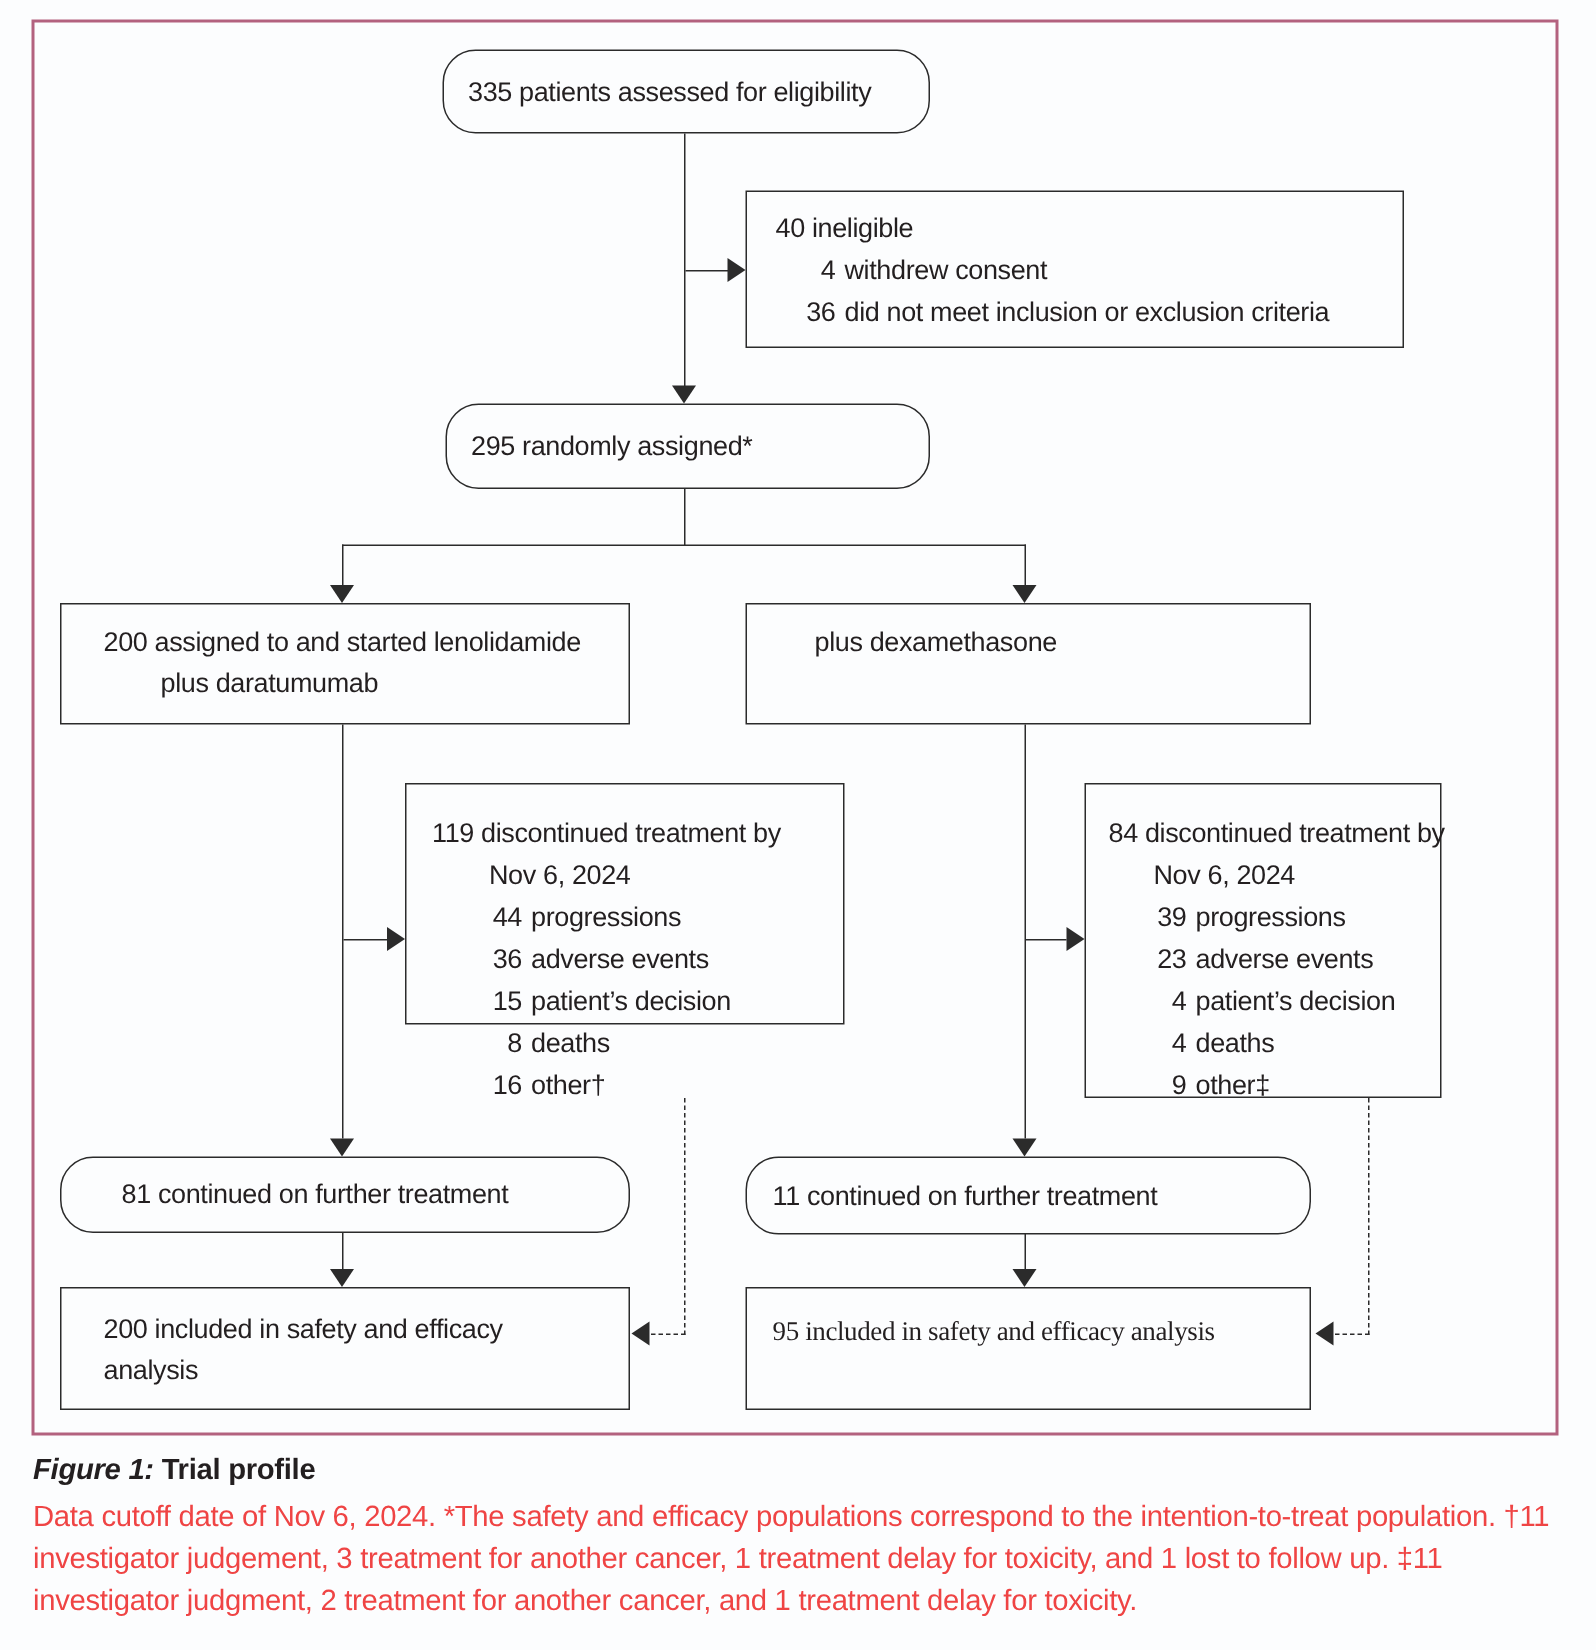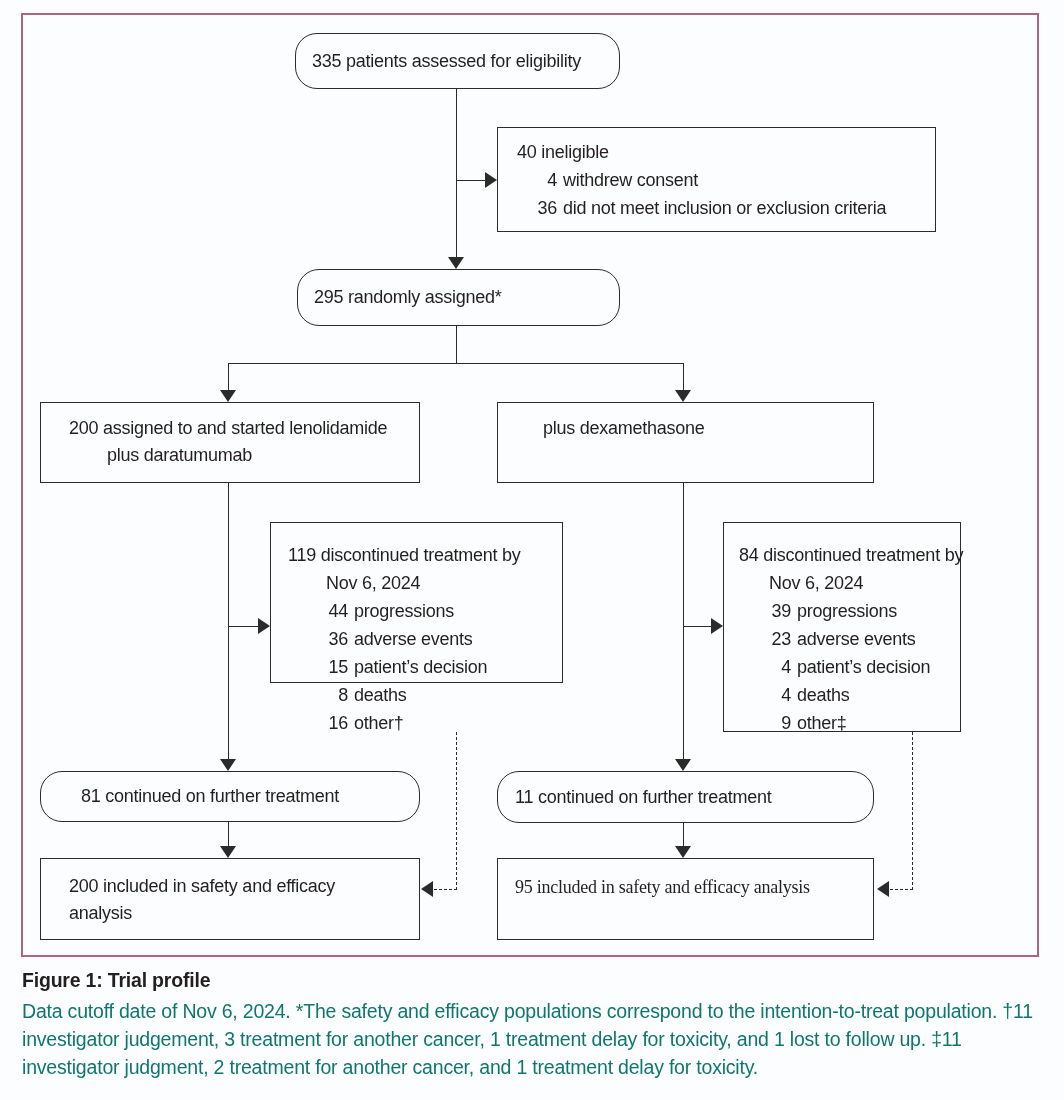--- a/index.html
+++ b/index.html
@@ -43,23 +43,23 @@
            border-top:12px solid #2b2b2b;}
   .ah-right{position:absolute;width:0;height:0;
             border-top:8px solid transparent;border-bottom:8px solid transparent;
             border-left:12px solid #2b2b2b;}
   .ah-left{position:absolute;width:0;height:0;
            border-top:8px solid transparent;border-bottom:8px solid transparent;
            border-right:12px solid #2b2b2b;}
   
   .fig-title{position:absolute;left:22px;top:969px;font-size:19.5px;font-weight:bold;
              letter-spacing:-0.2px;}
-  .fig-title .lbl{}
+  .fig-title .lbl{font-style:italic;}
   .fig-caption{position:absolute;left:22px;top:997px;width:1024px;font-size:19.5px;
-               line-height:28px;letter-spacing:-0.2px;color:#0f766e;}
+               line-height:28px;letter-spacing:-0.2px;color:#ef4444;}
 </style>
 </head>
 <body>
 
 <div class="stage">
 
   <div class="frame"></div>
 
   <div class="fbox cv box-assessed">
     <span class="bline">335 patients assessed for eligibility</span>

